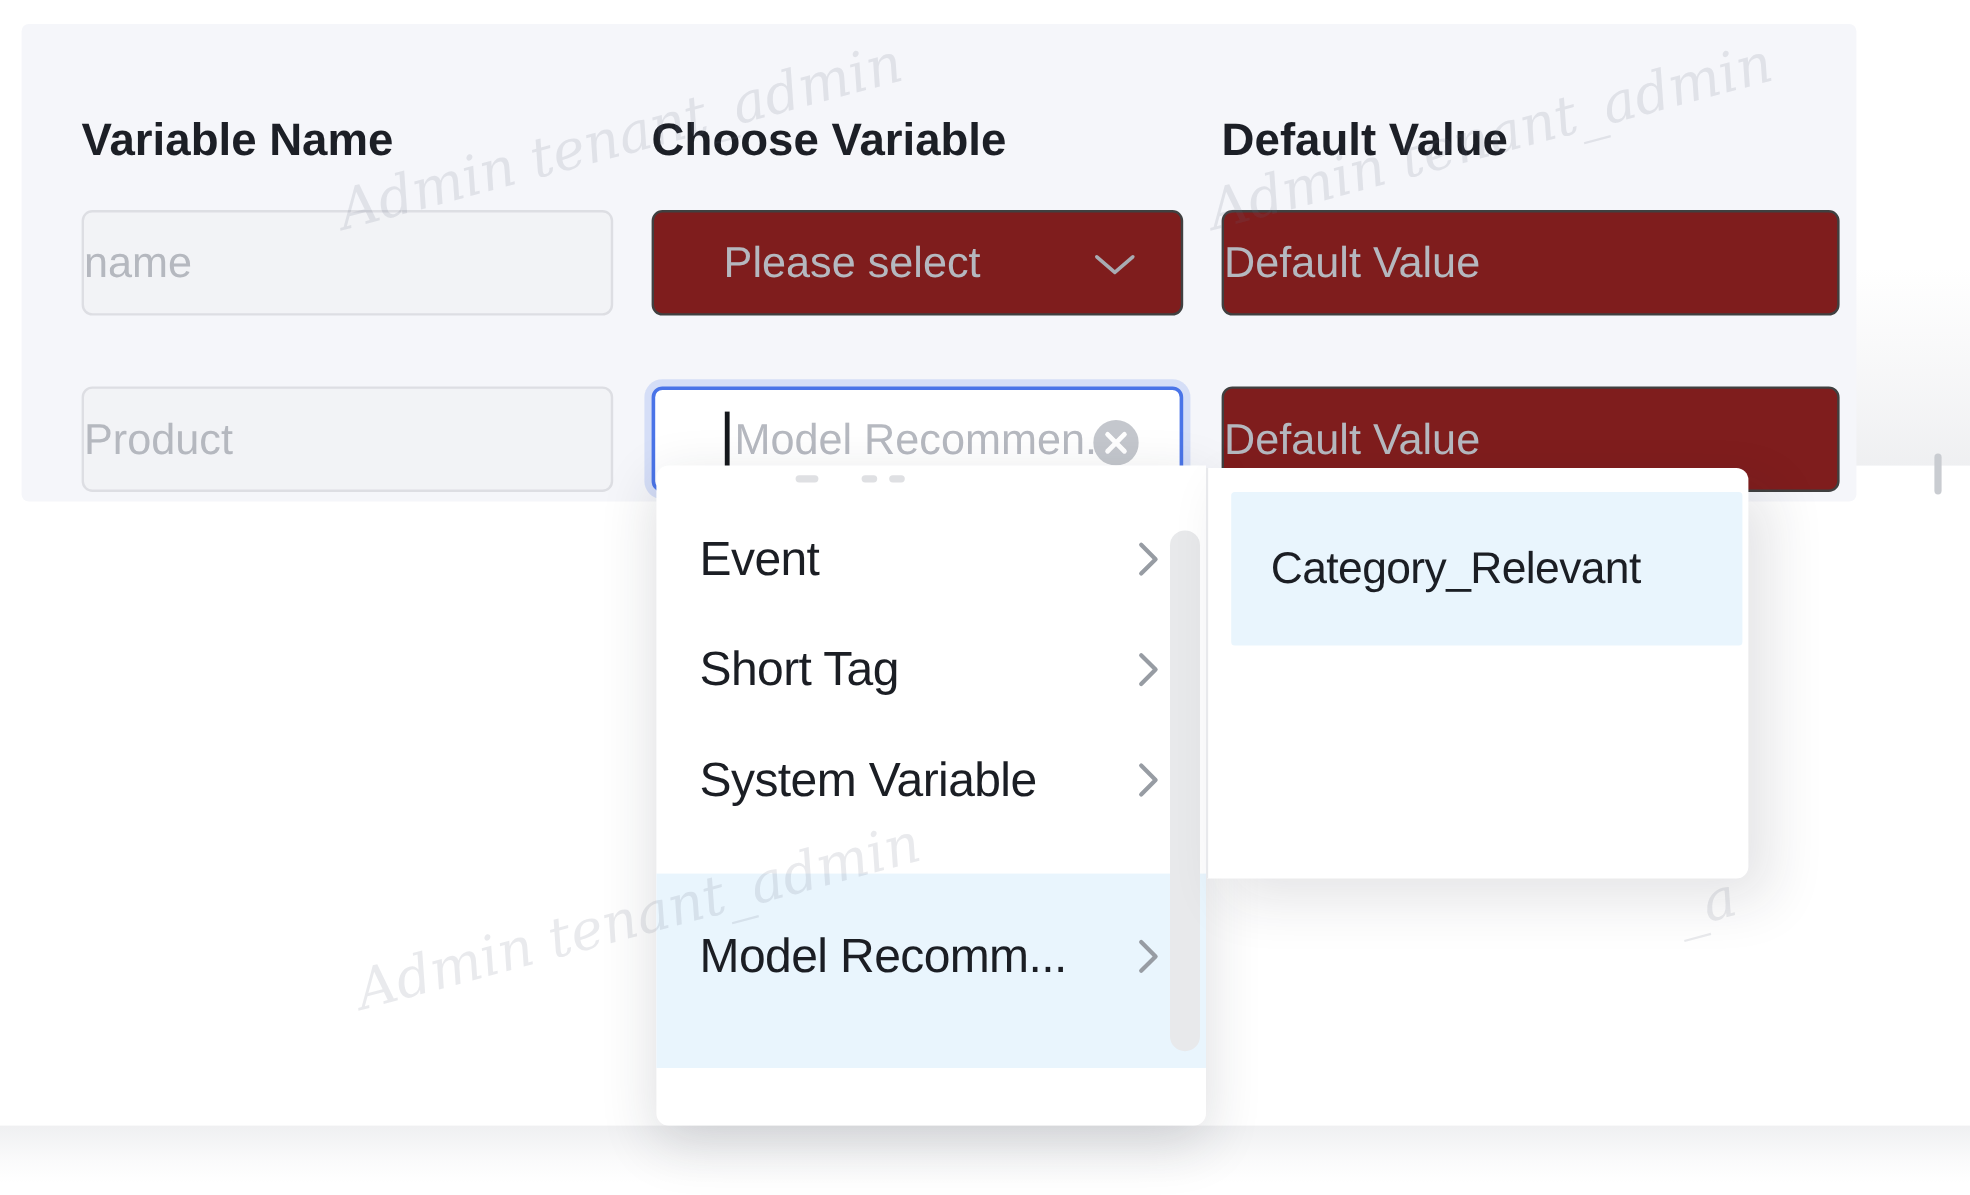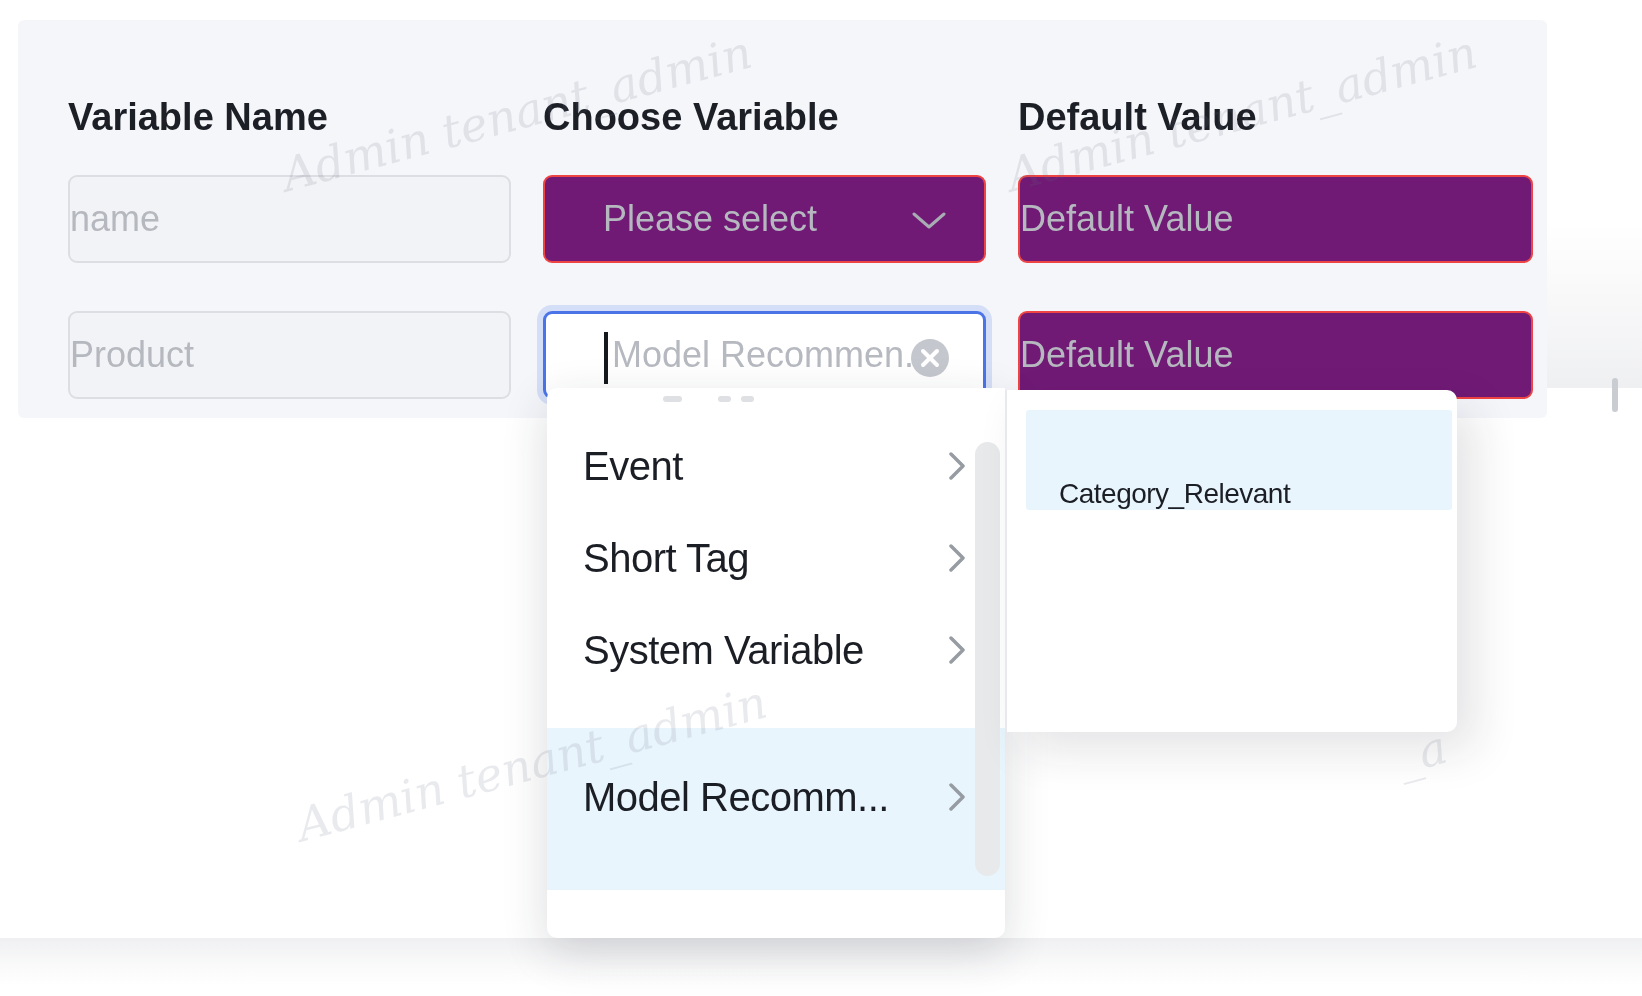--- a/index.html
+++ b/index.html
@@ -7,24 +7,24 @@
           font-family:"Liberation Sans","DejaVu Sans",sans-serif;background:#ffffff;}
 
   
   .panel{position:absolute;left:18px;top:20px;width:1529px;height:398px;
          background:#f5f6fa;border-radius:6px;}
   .col-label{position:absolute;top:76px;font-size:38px;font-weight:600;color:#1c1f26;letter-spacing:0;}
   .lbl-1{left:50px;} .lbl-2{left:525px;} .lbl-3{left:1000px;}
 
   .fld{position:absolute;height:88px;border-radius:9px;box-sizing:border-box;
        display:flex;align-items:center;font-size:36px;}
-  .row1{top:155px;} .row2{top:291px;text-align:right;}
+  .row1{top:155px;} .row2{top:302px;text-align:right;}
   .c1{left:50px;width:443px;} .c2{left:525px;width:443px;} .c3{left:1000px;width:515px;}
   .fld.disabled{background:#f2f3f6;border:2px solid #dddee3;}
-  .fld.plain{background:#701a75;border:2px solid #ef4444;}
+  .fld.plain{background:#7f1d1d;border:2px solid #404040;}
   .fld .ph{color:#b5b8bf;white-space:nowrap;}
   .pad-sm{} .pad-lg{padding-left:58px;}
 
   .fld.focused{background:#ffffff;border:3px solid #4a74e8;
                box-shadow:0 0 0 6px rgba(74,116,232,0.18);}
   .caret{position:absolute;left:58px;top:18px;width:4px;height:52px;background:#15181c;}
   .cascader-text{position:absolute;left:66px;top:0;height:100%;display:flex;align-items:center;
                  color:#b6b9c0;font-size:36px;white-space:nowrap;}
   .clear-btn{position:absolute;right:34px;top:25px;width:38px;height:38px;line-height:0;}
   .select-arrow{position:absolute;right:38px;top:35px;line-height:0;}
@@ -41,21 +41,21 @@
   .dd-item.active-last{height:138px;padding-bottom:24px;background:#e9f5fd;margin-top:32px;}
   .dd-chevron{line-height:0;flex:0 0 auto;margin-left:12px;}
   .dd-scrollbar{position:absolute;right:5px;top:54px;width:25px;height:434px;
                 background:#e8e9eb;border-radius:13px;z-index:6;}
 
   
   .submenu{position:absolute;left:1005px;top:390px;width:452px;height:342px;background:#ffffff;
            border-left:2px solid #e8e9ec;border-radius:0 10px 10px 0;
            box-shadow:18px 18px 46px rgba(30,35,50,0.12);box-sizing:border-box;
            padding:20px 0;z-index:5;}
-  .sm-item{height:100px;display:flex;align-items:flex-end;padding-left:52px;font-size:28px;
+  .sm-item{height:128px;display:flex;align-items:center;padding-left:52px;font-size:37px;
            color:#1b1e24;letter-spacing:-0.5px;white-space:nowrap;}
   .sm-item.active{background:#e9f5fd;margin-left:19px;margin-right:5px;padding-left:33px;border-radius:3px;}
 
   
   .bottom-shade{position:absolute;left:0;top:938px;width:1642px;height:48px;z-index:1;
      background:linear-gradient(to bottom,rgba(100,106,122,0.10),rgba(100,106,122,0.03) 60%,rgba(100,106,122,0));}
   .right-shade{position:absolute;left:1547px;top:20px;width:95px;height:368px;z-index:0;
      background:linear-gradient(to bottom,rgba(120,126,142,0) 55%,rgba(120,126,142,0.09) 90%,rgba(120,126,142,0.12) 100%);}
   .mini-scrollbar{position:absolute;left:1612px;top:378px;width:6px;height:34px;
      background:#c9ccd1;border-radius:3px;z-index:6;}

